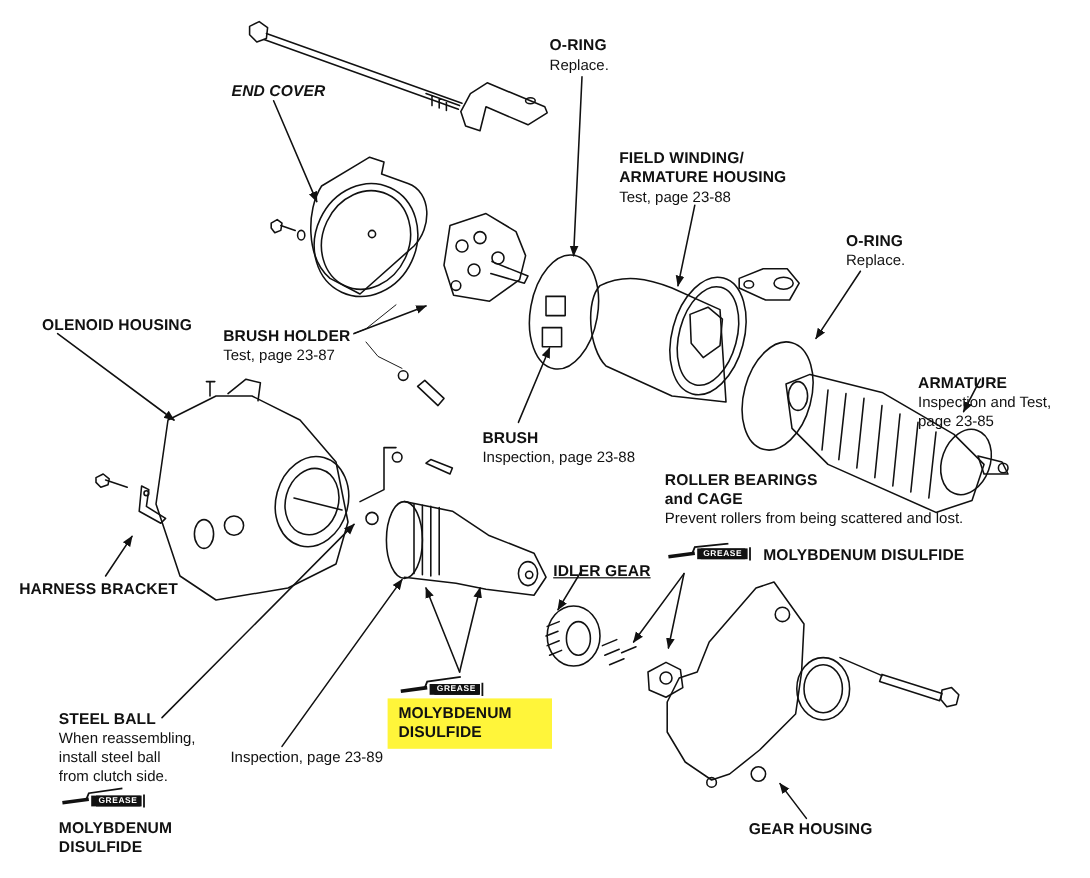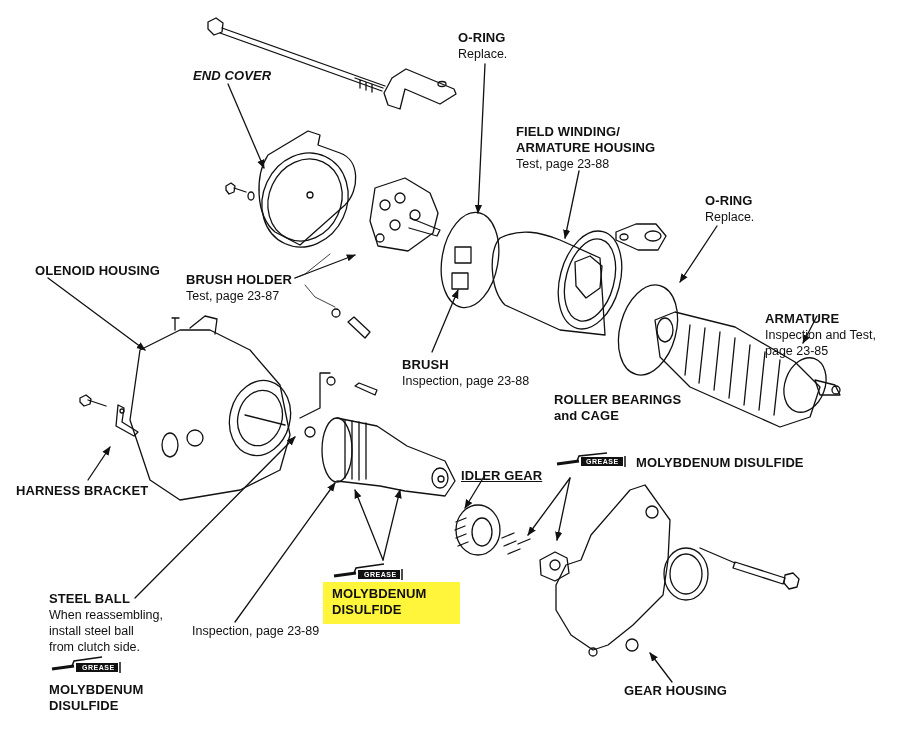--- a/index.html
+++ b/index.html
@@ -213,20 +213,21 @@
 </div>
 
 <div class="lbl" style="left:402px; top:357px;">
   <div class="t">BRUSH</div>
   <div class="s">Inspection, page 23-88</div>
 </div>
 
 <div class="lbl" style="left:554px; top:392px;">
   <div class="t">ROLLER BEARINGS</div>
   <div class="t">and CAGE</div>
+  <div class="s">Prevent rollers from being scattered and lost.</div>
 </div>
 
 <div class="lbl" style="left:461px; top:468px;text-decoration:underline;">
   <div class="t">IDLER GEAR</div>
 </div>
 
 <div class="grease" style="left:555px; top:452px; width:75px; height:20px;">
   <svg width="75" height="20" style="position:absolute;left:0;top:0;">
     <path d="M2,12 L24,9" stroke="#111" stroke-width="3"></path>
     <path d="M22,9 L24,4 L52,1" stroke="#111" stroke-width="1.5" fill="none"></path>

